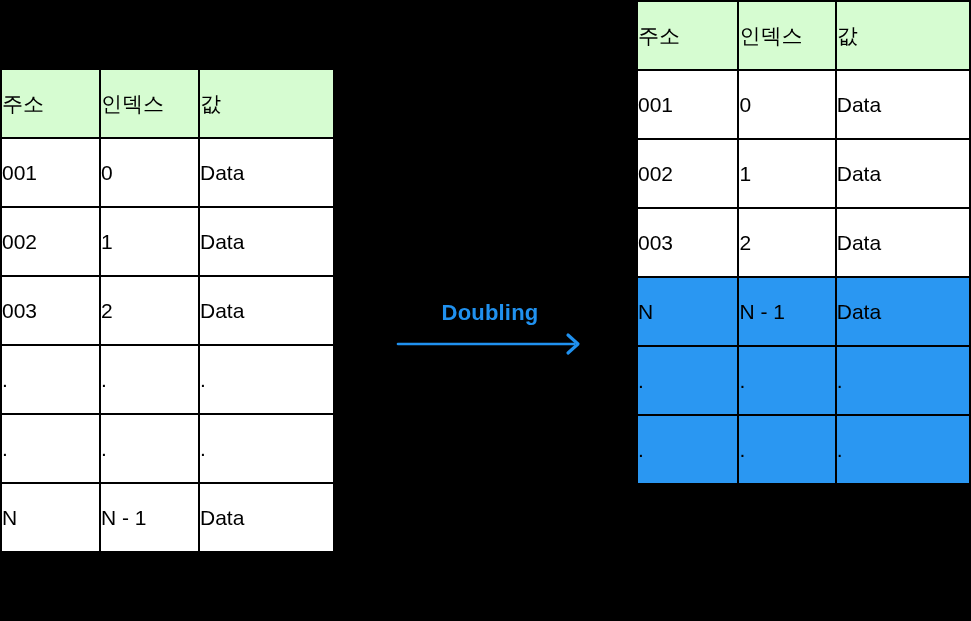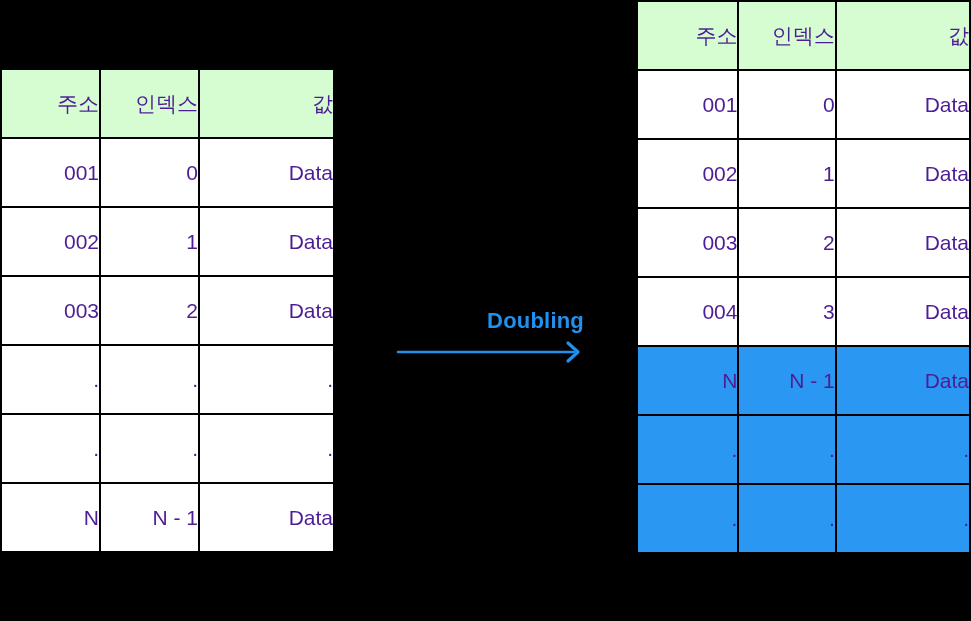--- a/index.html
+++ b/index.html
@@ -15,22 +15,22 @@
     font-family: "Liberation Sans", sans-serif;
   }
   table {
     border-collapse: collapse;
     table-layout: fixed;
     position: absolute;
   }
   td, th {
     border: 2px solid #000000;
     background: #ffffff;
-    color: #4c1d95;
-    text-align: right;
+    color: #000000;
+    text-align: left;
     vertical-align: middle;
     font-size: 21px;
     font-weight: 400;
     padding: 0;
     overflow: hidden;
   }
   th {
     background: #d6fcd1;
     font-weight: 400;
   }
@@ -44,23 +44,23 @@
   #right-table { left: 636px; top: 0px; }
   #right-table col.c1 { width: 102px; }
   #right-table col.c2 { width: 98px; }
   #right-table col.c3 { width: 135px; }
 
   tr.hl td { background: #2a97f2; }
 
   .doubling {
     position: absolute;
     left: 396px;
-    top: 308px;
+    top: 300px;
     width: 188px;
-    text-align: right;
+    text-align: center;
   }
   .doubling-label {
     color: #2091ef;
     font-size: 22px;
     font-weight: 700;
     letter-spacing: 0.2px;
     margin-bottom: 6px;
   }
   .doubling-arrow-svg {
     display: block;
@@ -144,25 +144,20 @@
   <tr>
     <td>002</td>
     <td>1</td>
     <td>Data</td>
   </tr>
   <tr>
     <td>003</td>
     <td>2</td>
     <td>Data</td>
   </tr>
-  <tr>
-    <td>004</td>
-    <td>3</td>
-    <td>Data</td>
-  </tr>
   <tr class="hl">
     <td>N</td>
     <td>N - 1</td>
     <td>Data</td>
   </tr>
   <tr class="hl">
     <td>.</td>
     <td>.</td>
     <td>.</td>
   </tr>

